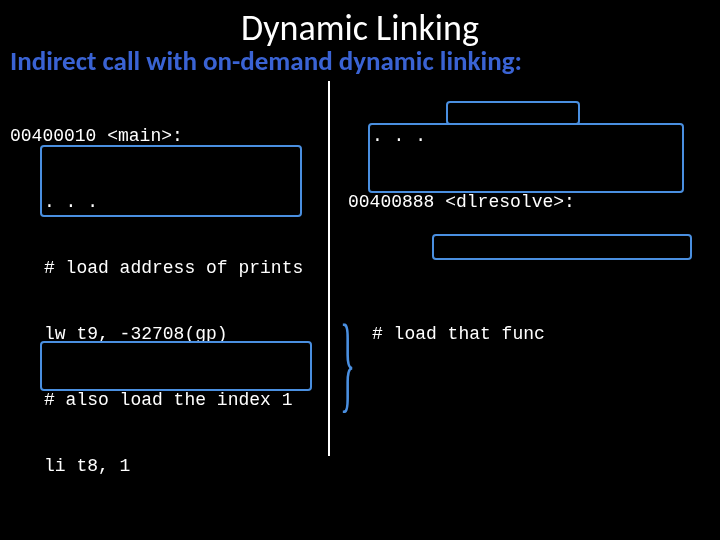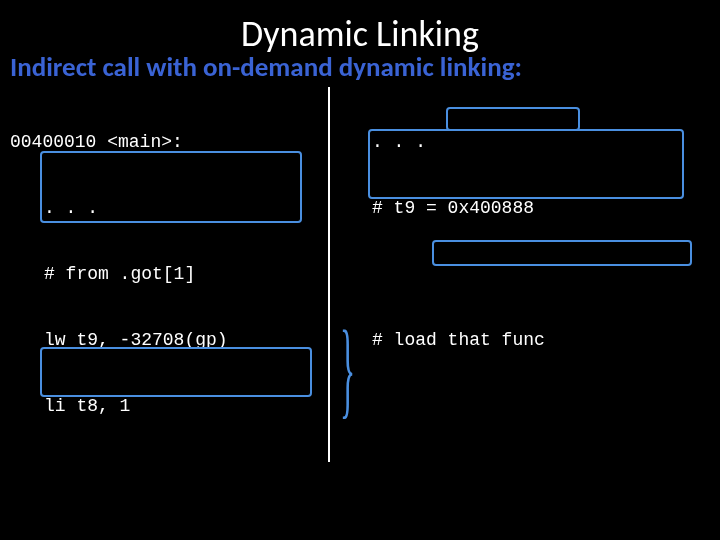--- a/index.html
+++ b/index.html
@@ -8,21 +8,21 @@
     height: 540px;
     background: #000;
     font-family: Calibri, Arial, sans-serif;
     overflow: hidden;
     position: relative;
   }
   .title {
     color: #fff;
     font-size: 36px;
     text-align: center;
-    padding-top: 12px;
+    padding-top: 6px;
     font-weight: 400;
   }
   .subtitle {
     color: #3a63d4;
     font-size: 27px;
     padding-left: 10px;
     margin-top: -6px;
     font-weight: 700;
   }
   .code-area {
@@ -78,36 +78,37 @@
 <div class="title">Dynamic Linking</div>
 <div class="subtitle">Indirect call with on-demand dynamic linking:</div>
 
 <div class="code-area">
 
   <div class="divider"></div>
 
   <div class="col-left">
     <div>00400010 &lt;main&gt;:</div>
     <div class="indent1">. . .</div>
-    <div class="indent1"># from .got[1]</div>
+    <div class="indent1"># load address of prints</div>
     <div class="indent1">lw t9, -32708(gp)</div>
+    <div class="indent1"># also load the index 1</div>
     <div class="indent1">li t8, 1</div>
     
     
     
     
     
     
     
     
   </div>
 
   <div class="col-right">
     <div class="indentR1">. . .</div>
-    <div class="indentR1"># t9 = 0x400888</div>
+    <div>00400888 &lt;dlresolve&gt;:</div>
     <div style="height:22px"></div>
     <div class="indentR1"># load that func</div>
     
     
     
     
     
     
     
     

